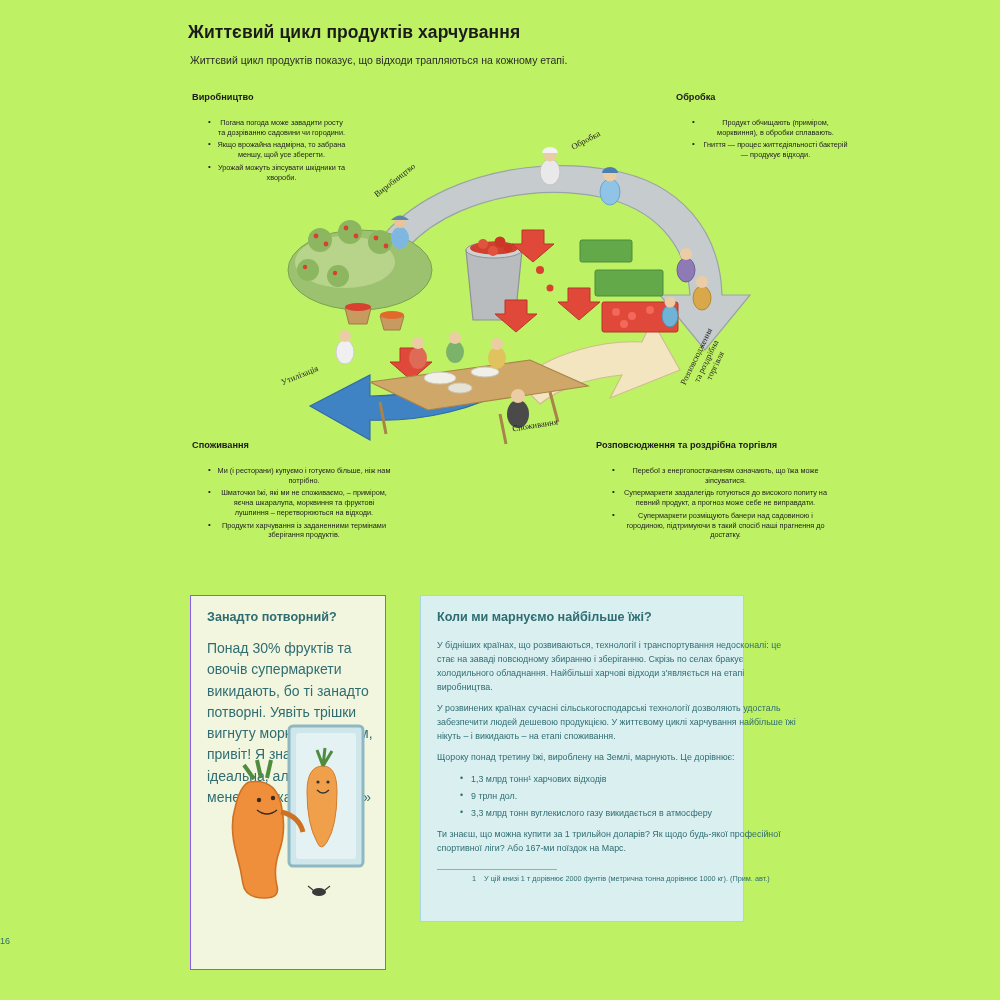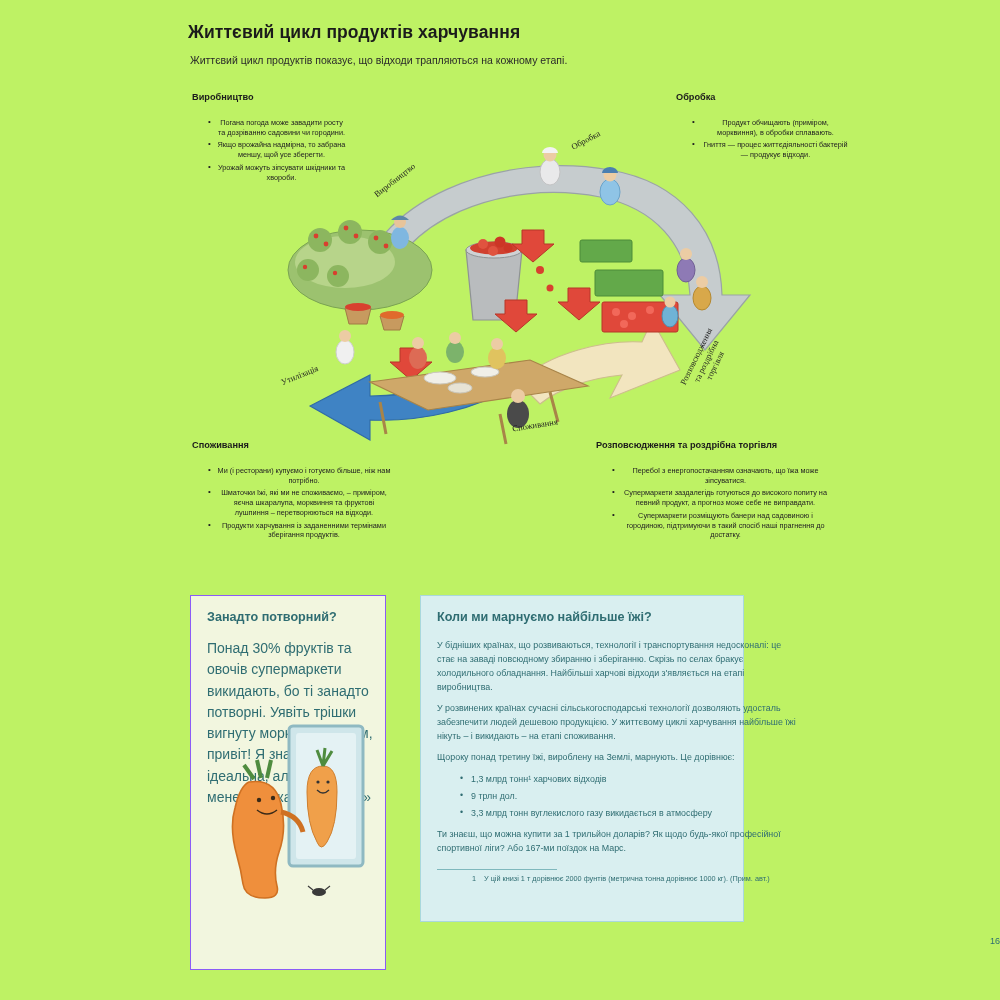--- a/index.html
+++ b/index.html
@@ -181,21 +181,21 @@
     position: absolute;
     left: 6px; top: 120px;
     width: 190px; height: 200px;
   }
 
   
   .pagenum {
     position: absolute;
     left: 0; right: 0;
     top: 936px;
-    text-align: right;
+    text-align: left;
     font-size: 9px;
     color: #2f6d72;
   }
 </style>
 </head>
 <body>
 
 <div class="page">
 
   <div class="title">Життєвий цикл продуктів харчування</div>

